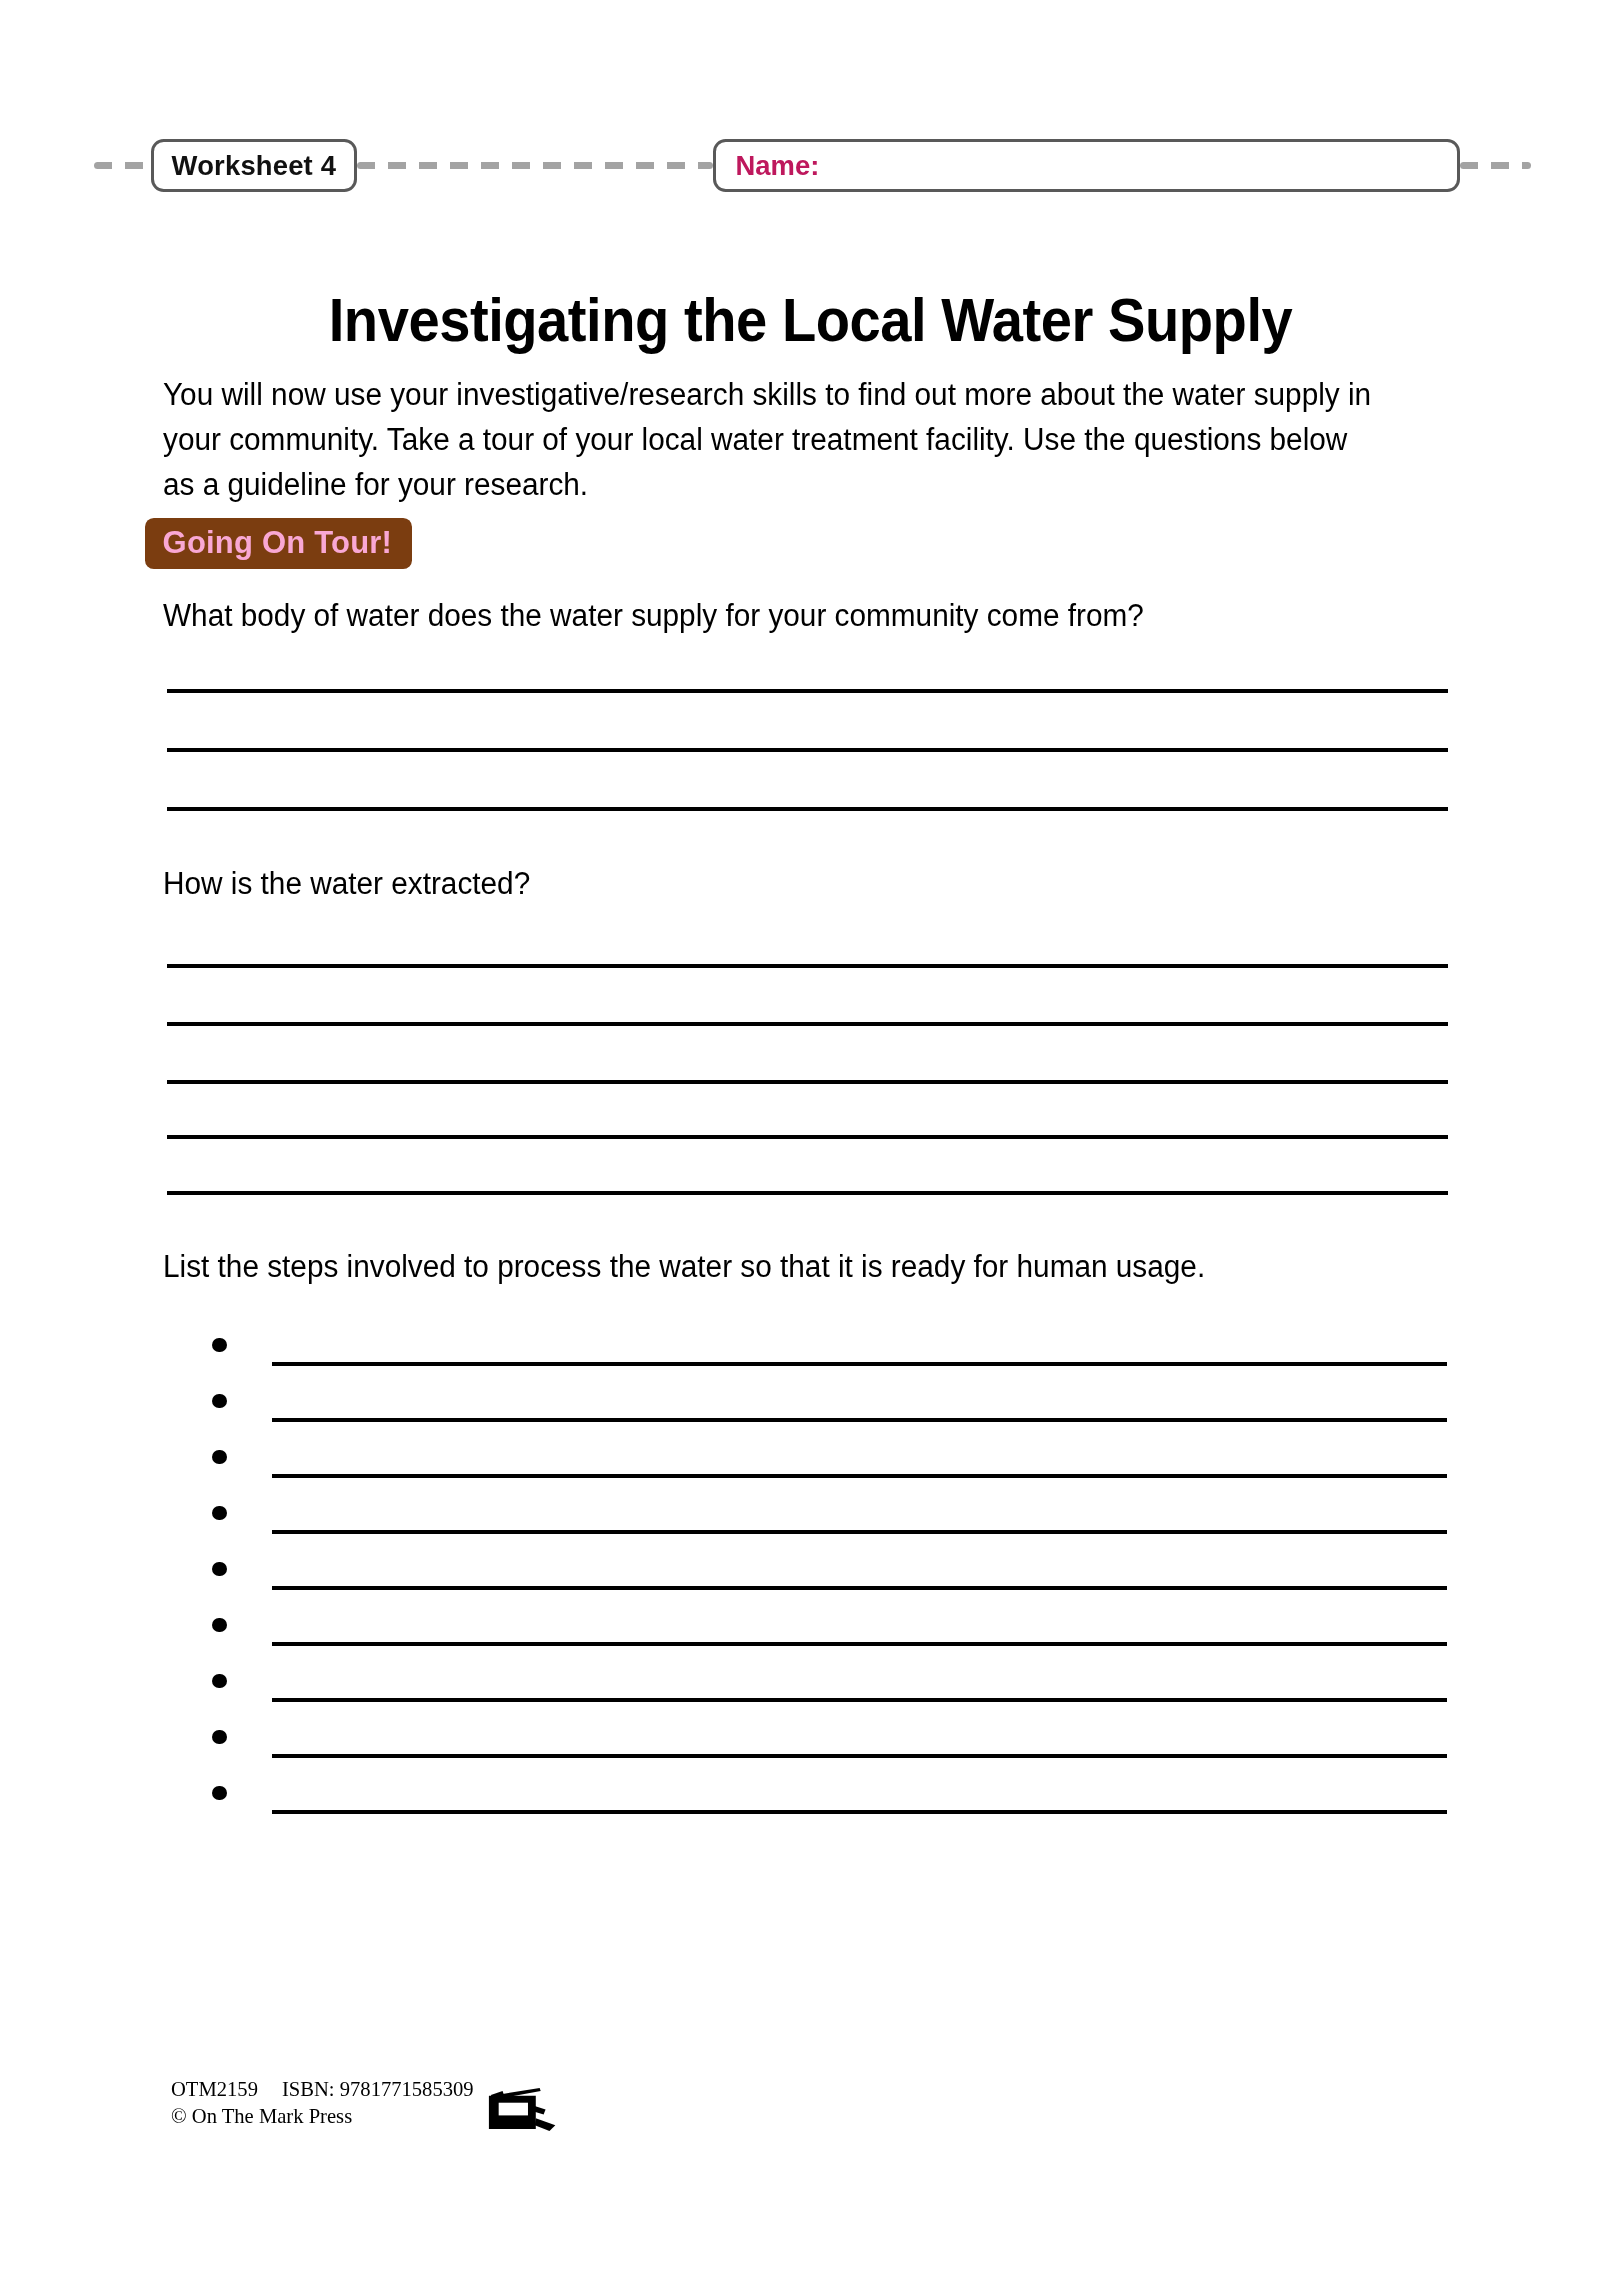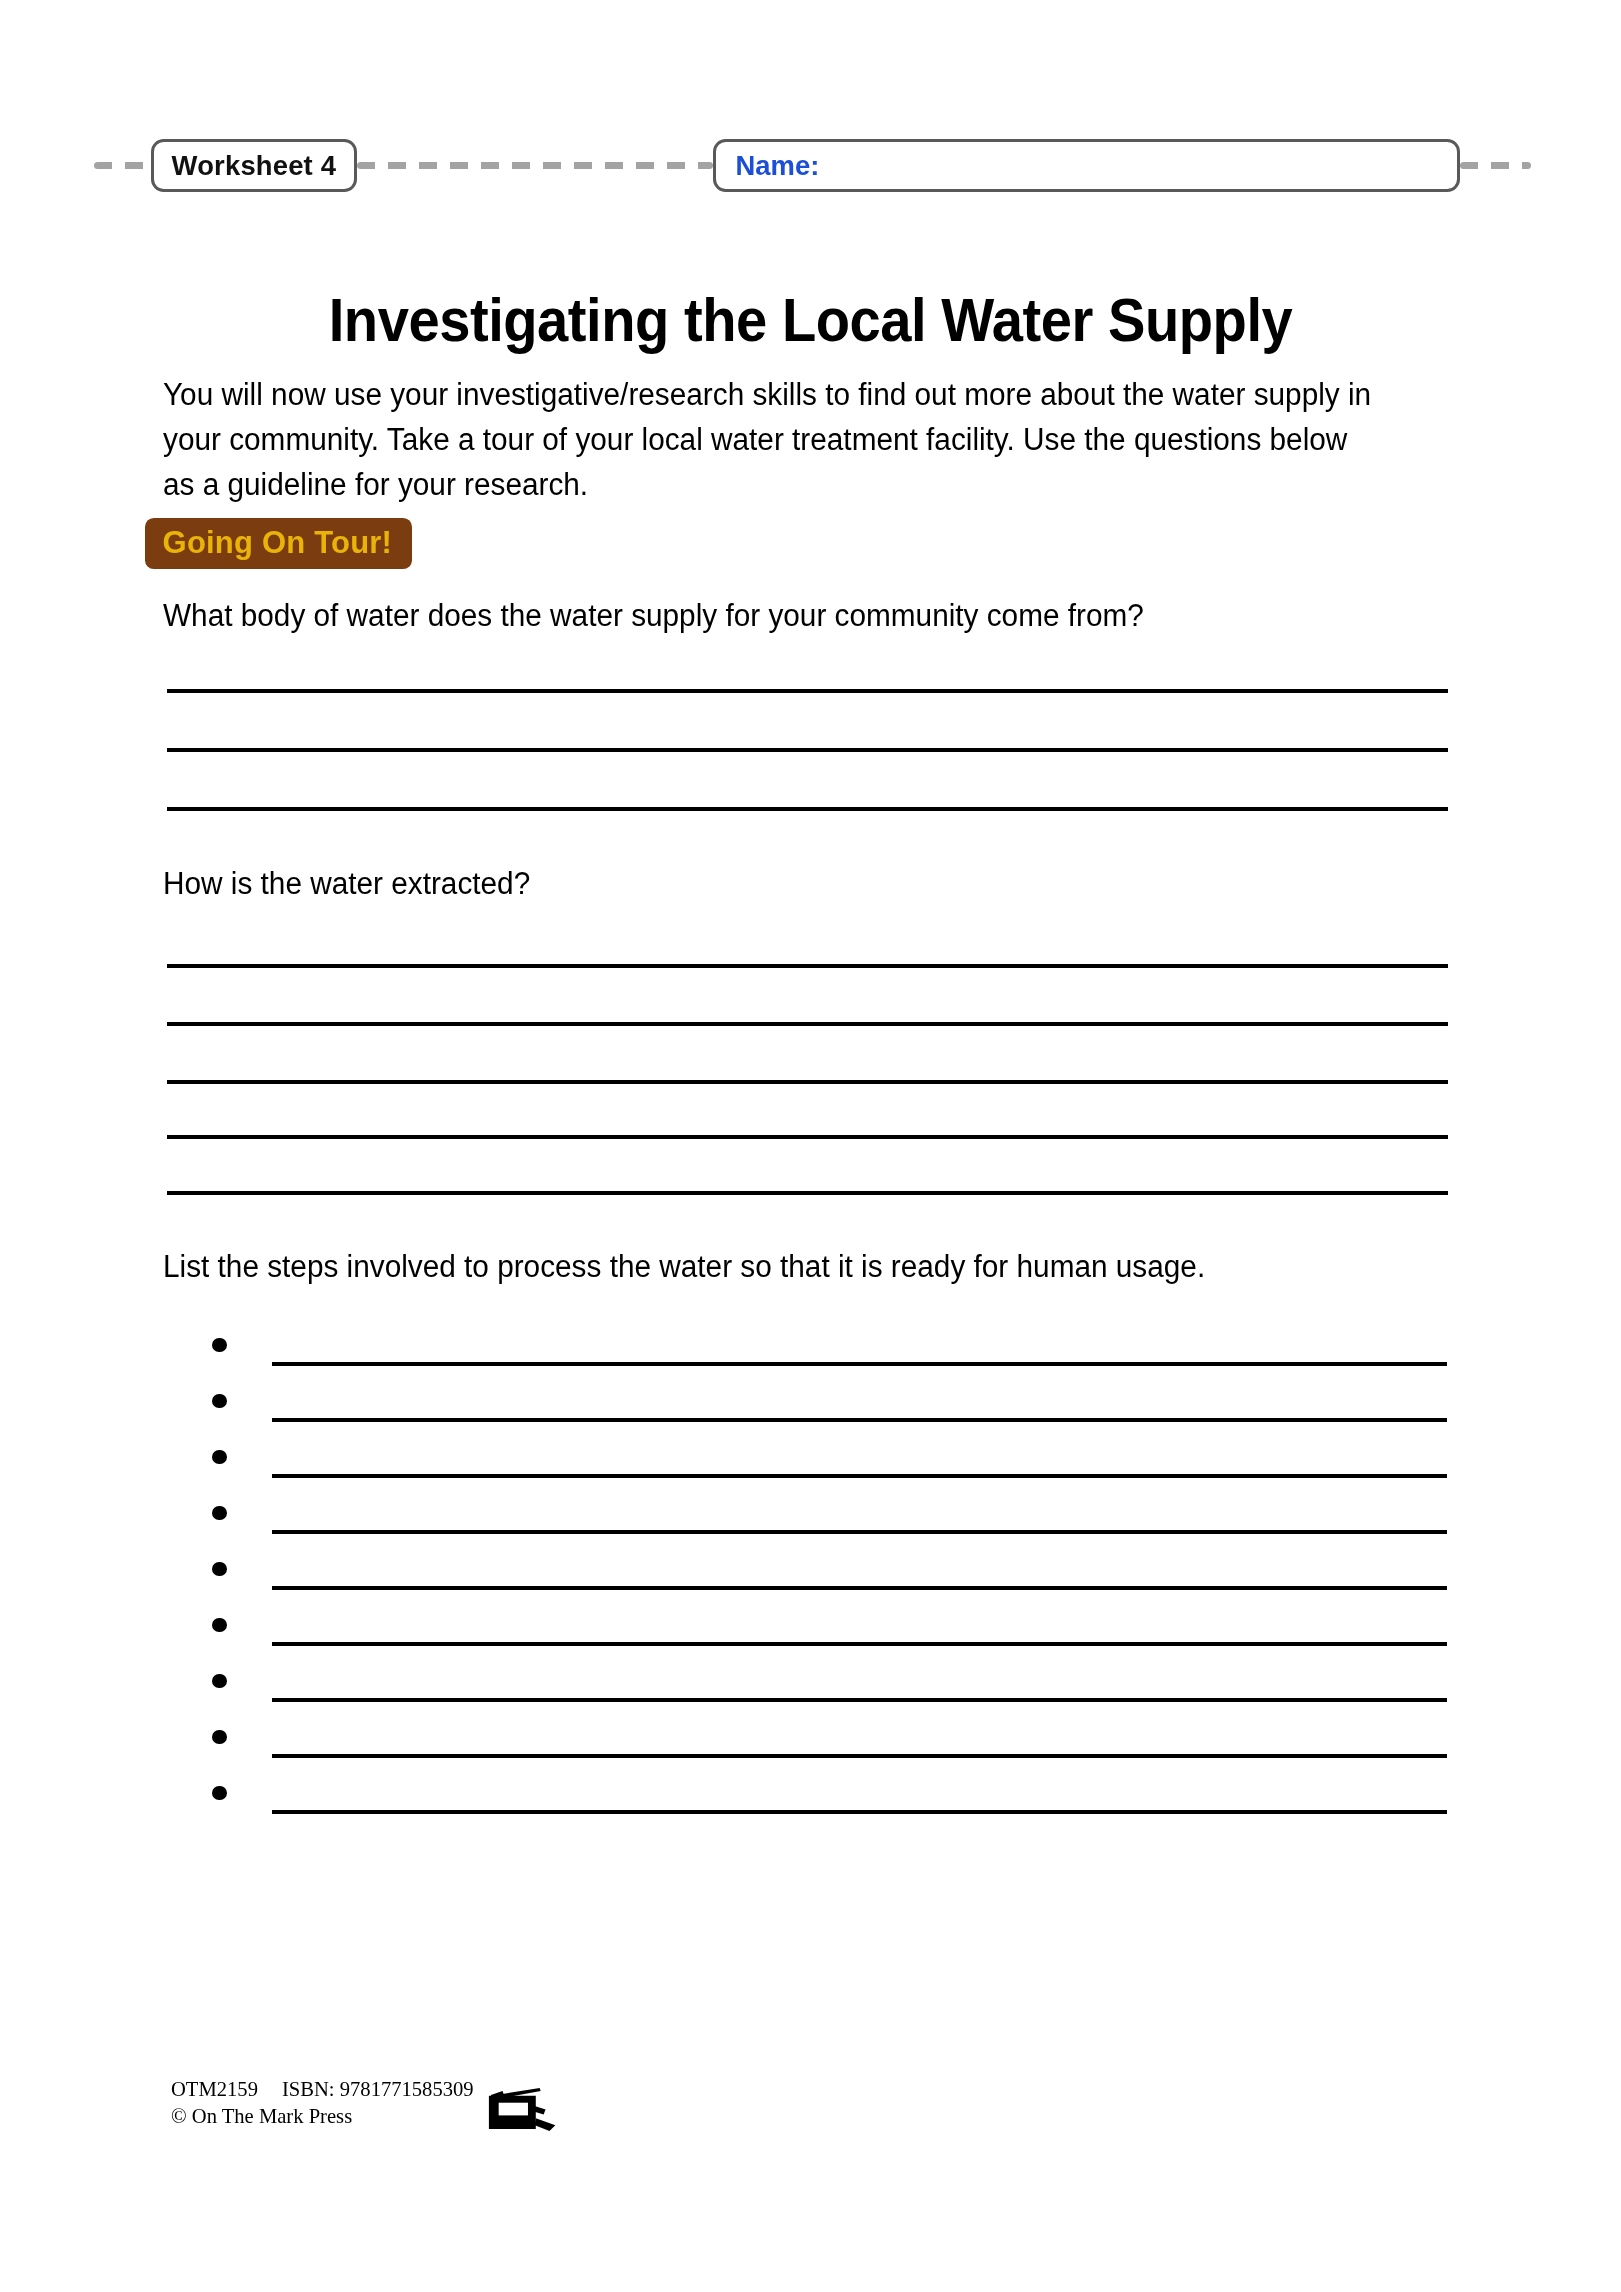--- a/index.html
+++ b/index.html
@@ -62,21 +62,21 @@
     white-space: nowrap;
     color: #111;
   }
   #name-field {
     flex: 0 0 auto;
     width: 747px;
     padding: 0 19.6px;
   }
   #name-field .name-text {
     font-size: 27.4px;
-    color: #1d4ed8;
+    color: #be185d;
     white-space: nowrap;
   }
 
   
   #page-title {
     position: absolute;
     left: 0;
     top: 247px;
     width: 1621px;
     text-align: center;
@@ -99,21 +99,21 @@
     transform: scaleX(0.96);
     transform-origin: left top;
   }
 
   
   #section-badge {
     position: absolute;
     left: 145px;
     top: 518px;
     background: #7B3D10;
-    color: #eab308;
+    color: #f9a8d4;
     border-radius: 8.8px;
     padding: 8.8px 19.6px 10.8px 17.6px;
     font-size: 31px;
     font-weight: bold;
     letter-spacing: 0.2px;
     line-height: 1;
   }
 
   
   .question {

